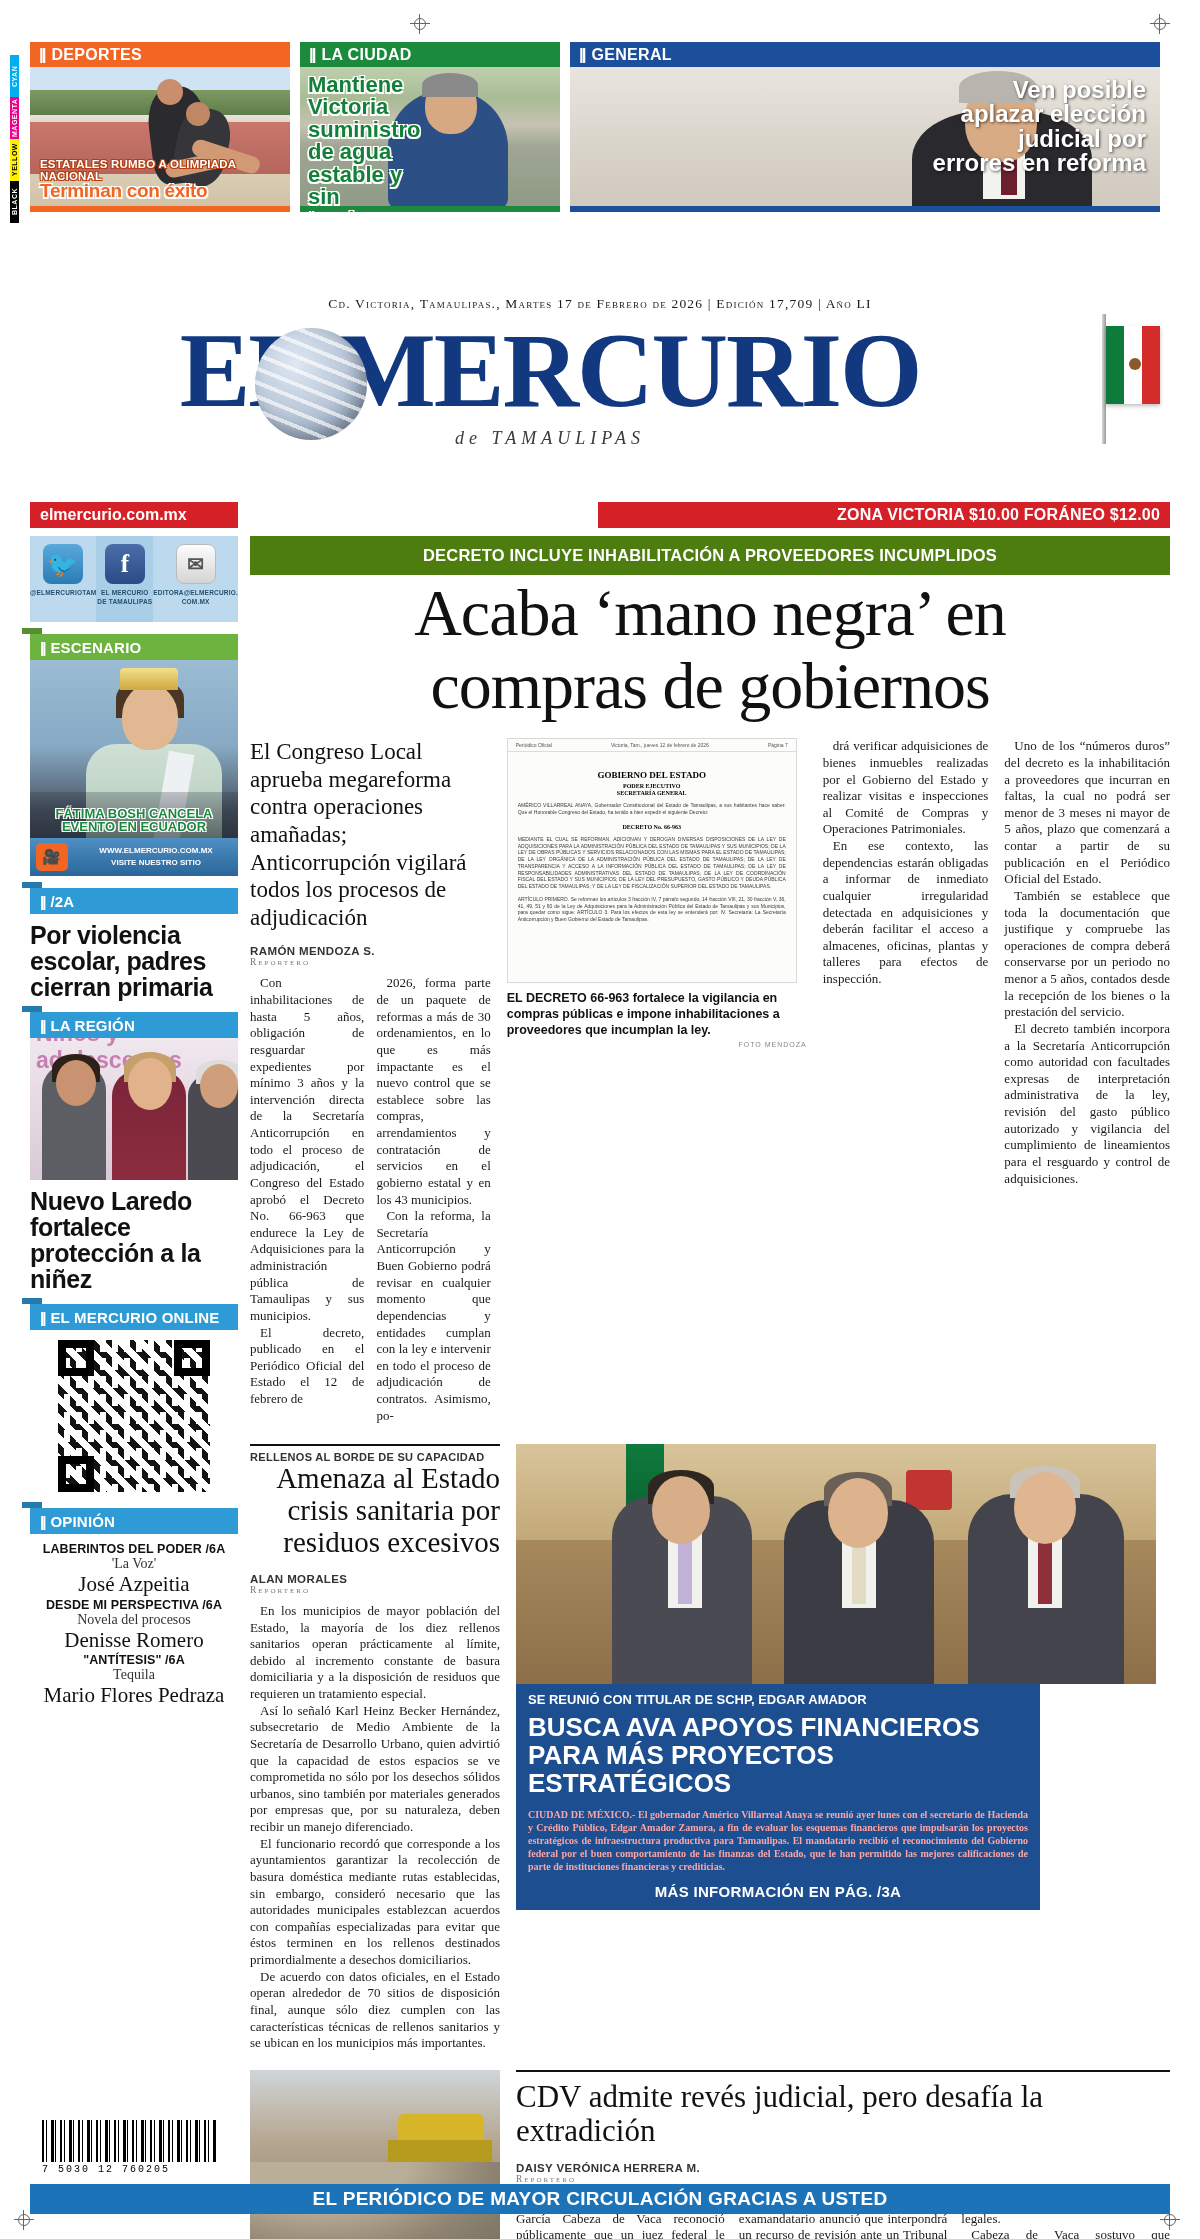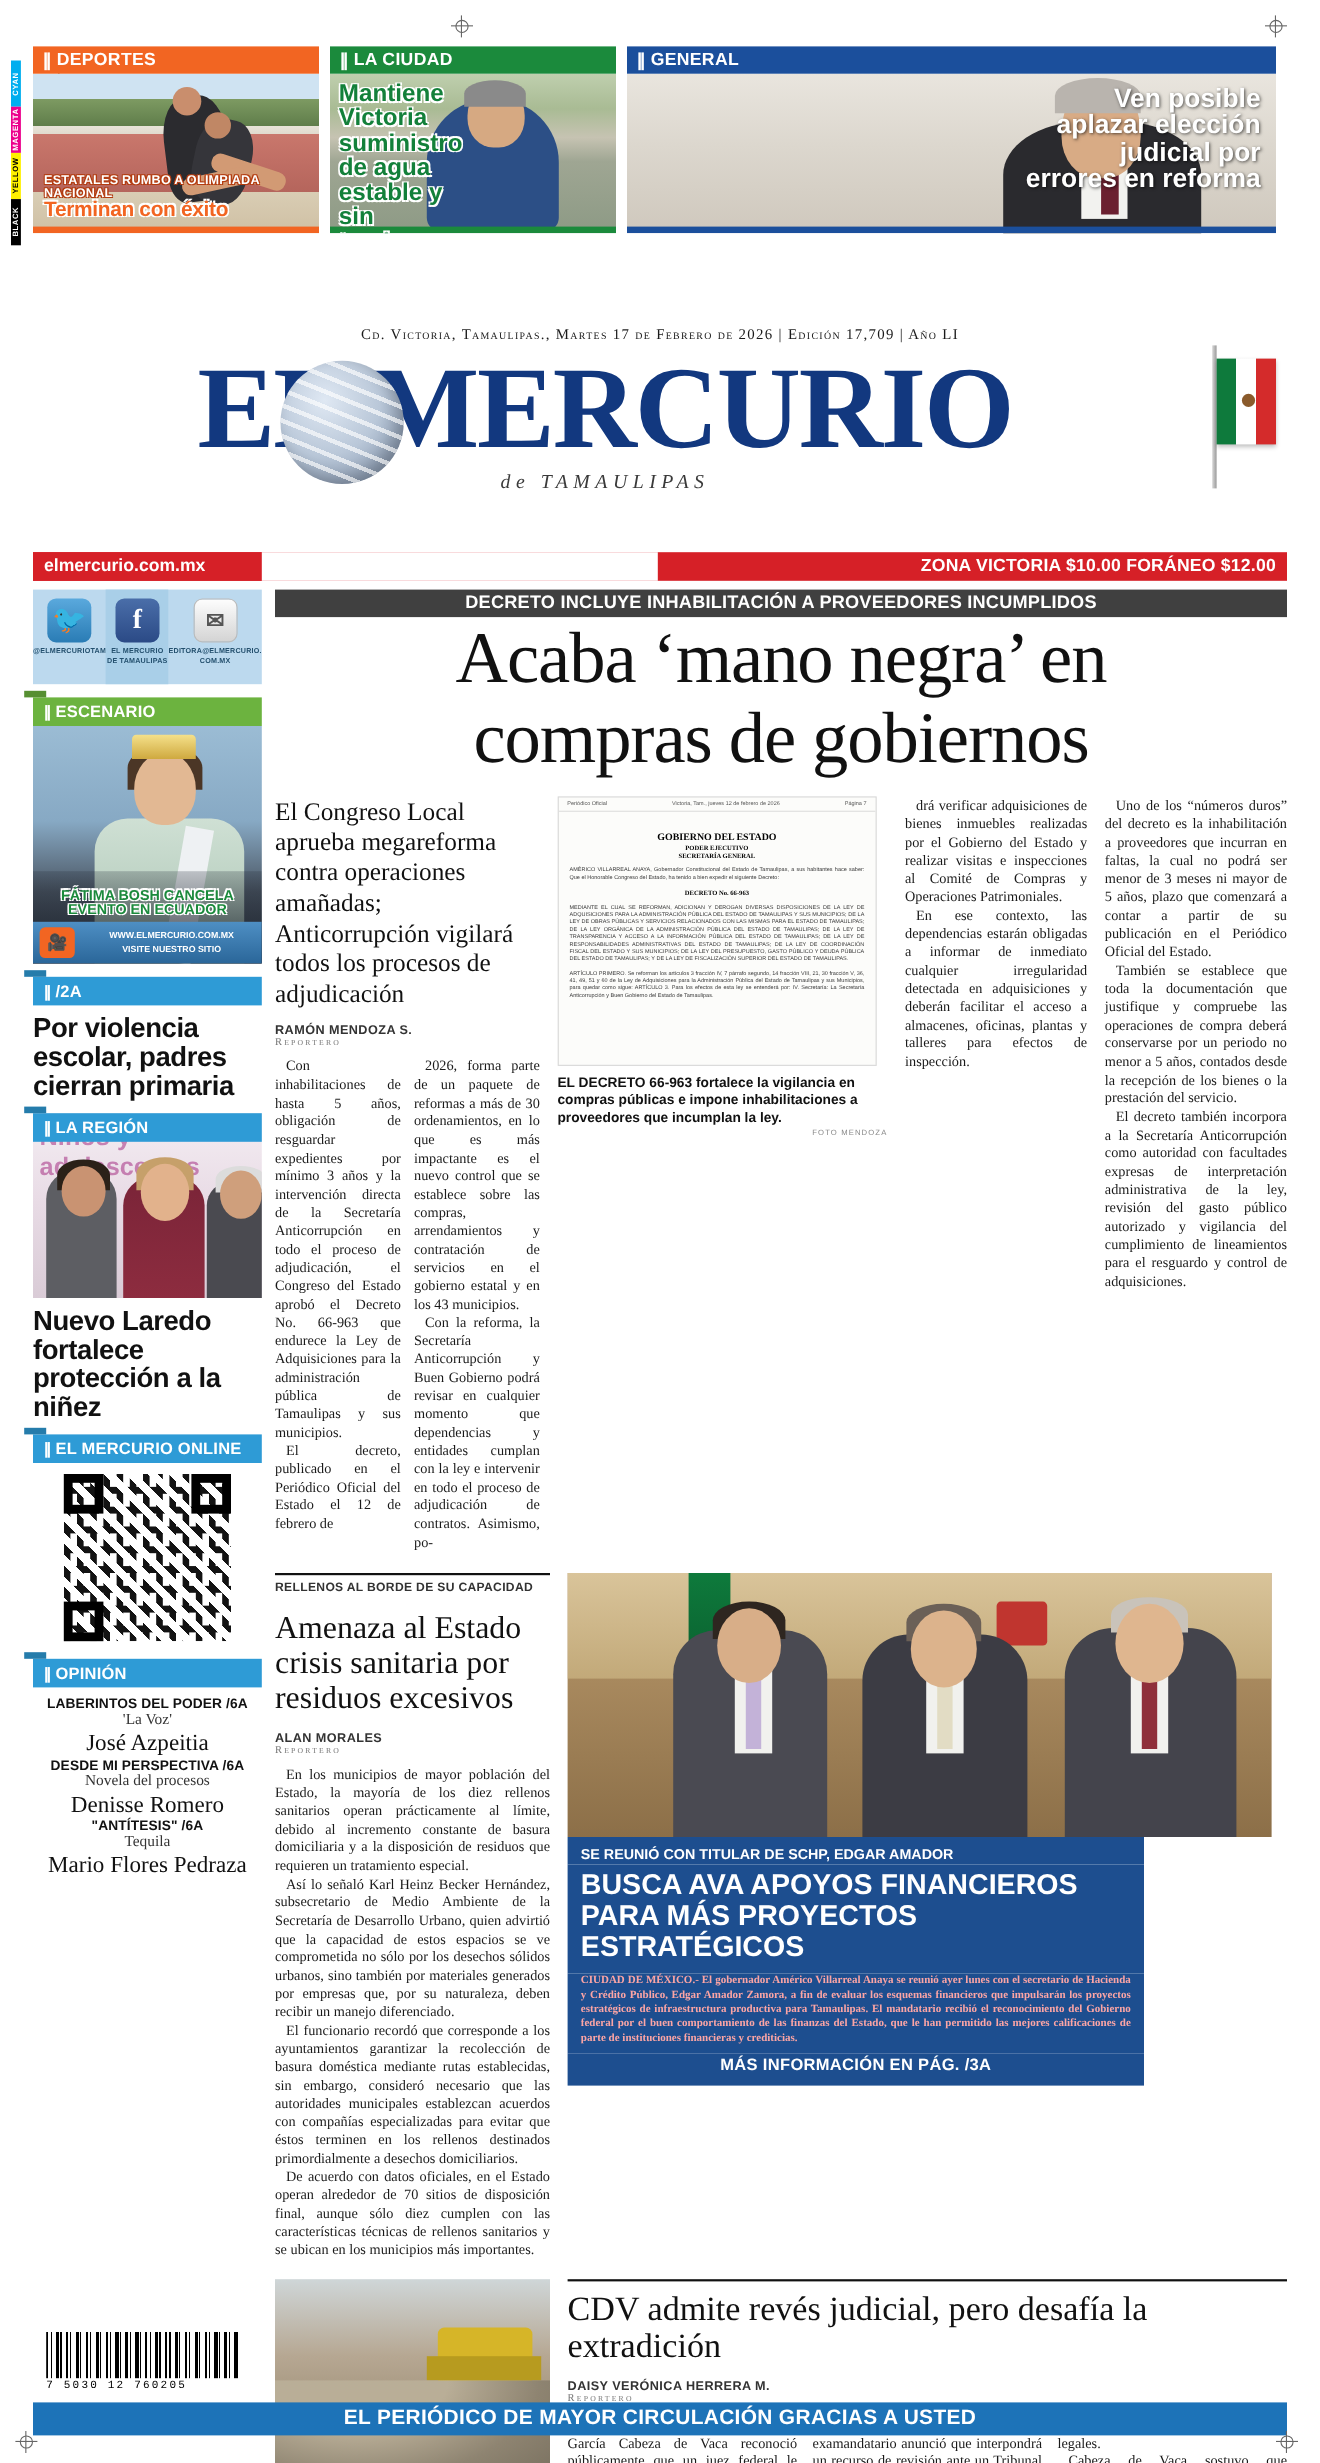--- a/index.html
+++ b/index.html
@@ -236,21 +236,21 @@
 
   .op-list { text-align:center; padding-top:8px; }
   .op-kicker { font-weight:bold; font-size:12.5px; color:#111; letter-spacing:.1px; }
   .op-sub { font-family:"Liberation Serif",serif; font-size:14px; color:#333; line-height:1.15; }
   .op-name { font-family:"Liberation Serif",serif; font-size:21px; color:#111; line-height:1.2; }
 
   
   .main { position:absolute; left:250px; top:536px; width:920px; }
 
   .kicker-bar {
-    height:25px; background:#404040; color:#fff; font-weight:bold; font-size:16.5px;
+    height:39px; background:#4d7c0f; color:#fff; font-weight:bold; font-size:16.5px;
     display:flex; align-items:center; justify-content:center; letter-spacing:.2px;
   }
   .mainhl {
     font-family:"Liberation Serif", serif; font-size:66px; line-height:1.04; text-align:center;
     color:#111; margin-top:4px; letter-spacing:-1px;
   }
 
   .lead-row { display:flex; gap:16px; margin-top:18px; }
   .lead-left { width:250px; }
   .lead-sub { font-family:"Liberation Serif",serif; font-size:23px; line-height:1.2; color:#111; }
@@ -266,21 +266,21 @@
                     padding:3px 8px; border-bottom:1px solid #ddd;}
   .doc-cap { font-weight:bold; font-size:12.5px; color:#111; margin-top:8px; line-height:1.25; width:300px;}
   .photo-credit { font-size:7px; color:#888; letter-spacing:1px; text-align:right; width:300px; margin-top:3px;}
 
   .rightcol { width:172px; }
 
   
   .band2 { display:flex; gap:16px; margin-top:20px; }
   .band2-left { width:250px; }
   .kicker-sm { font-weight:bold; font-size:11px; color:#333; letter-spacing:.3px; border-top:2px solid #111; padding-top:5px;}
-  .hl2 { font-family:"Liberation Serif",serif; font-size:29px; line-height:1.1; color:#111; margin-top:16px; }
+  .hl2 { font-family:"Liberation Serif",serif; font-size:29px; line-height:1.1; color:#111; margin-top:0;text-align:right; }
 
   .ava-photo { position:relative; width:640px; height:240px; overflow:hidden;
      background: linear-gradient(180deg,#b99a6d 0%, #a8895e 40%, #8c6f48 100%); }
   .ava-photo .wall { position:absolute; left:0; top:0; width:640px; height:96px;
      background: linear-gradient(180deg,#d9c49a,#c2a979); }
   .ava-photo .flagr { position:absolute; left:110px; top:0; width:38px; height:96px;
      background: linear-gradient(180deg,#0e7a3c,#0a5e2e); }
   .ava-photo .p1 { position:absolute; left:96px; top:52px; width:140px; height:188px; background:#4a4a52; border-radius:40px 40px 0 0;}
   .ava-photo .p1f { position:absolute; left:136px; top:32px; width:58px; height:68px; background:#d8ae88; border-radius:50%;}
   .ava-photo .p1h { position:absolute; left:132px; top:26px; width:66px; height:34px; background:#2e2620; border-radius:50% 50% 0 0;}

